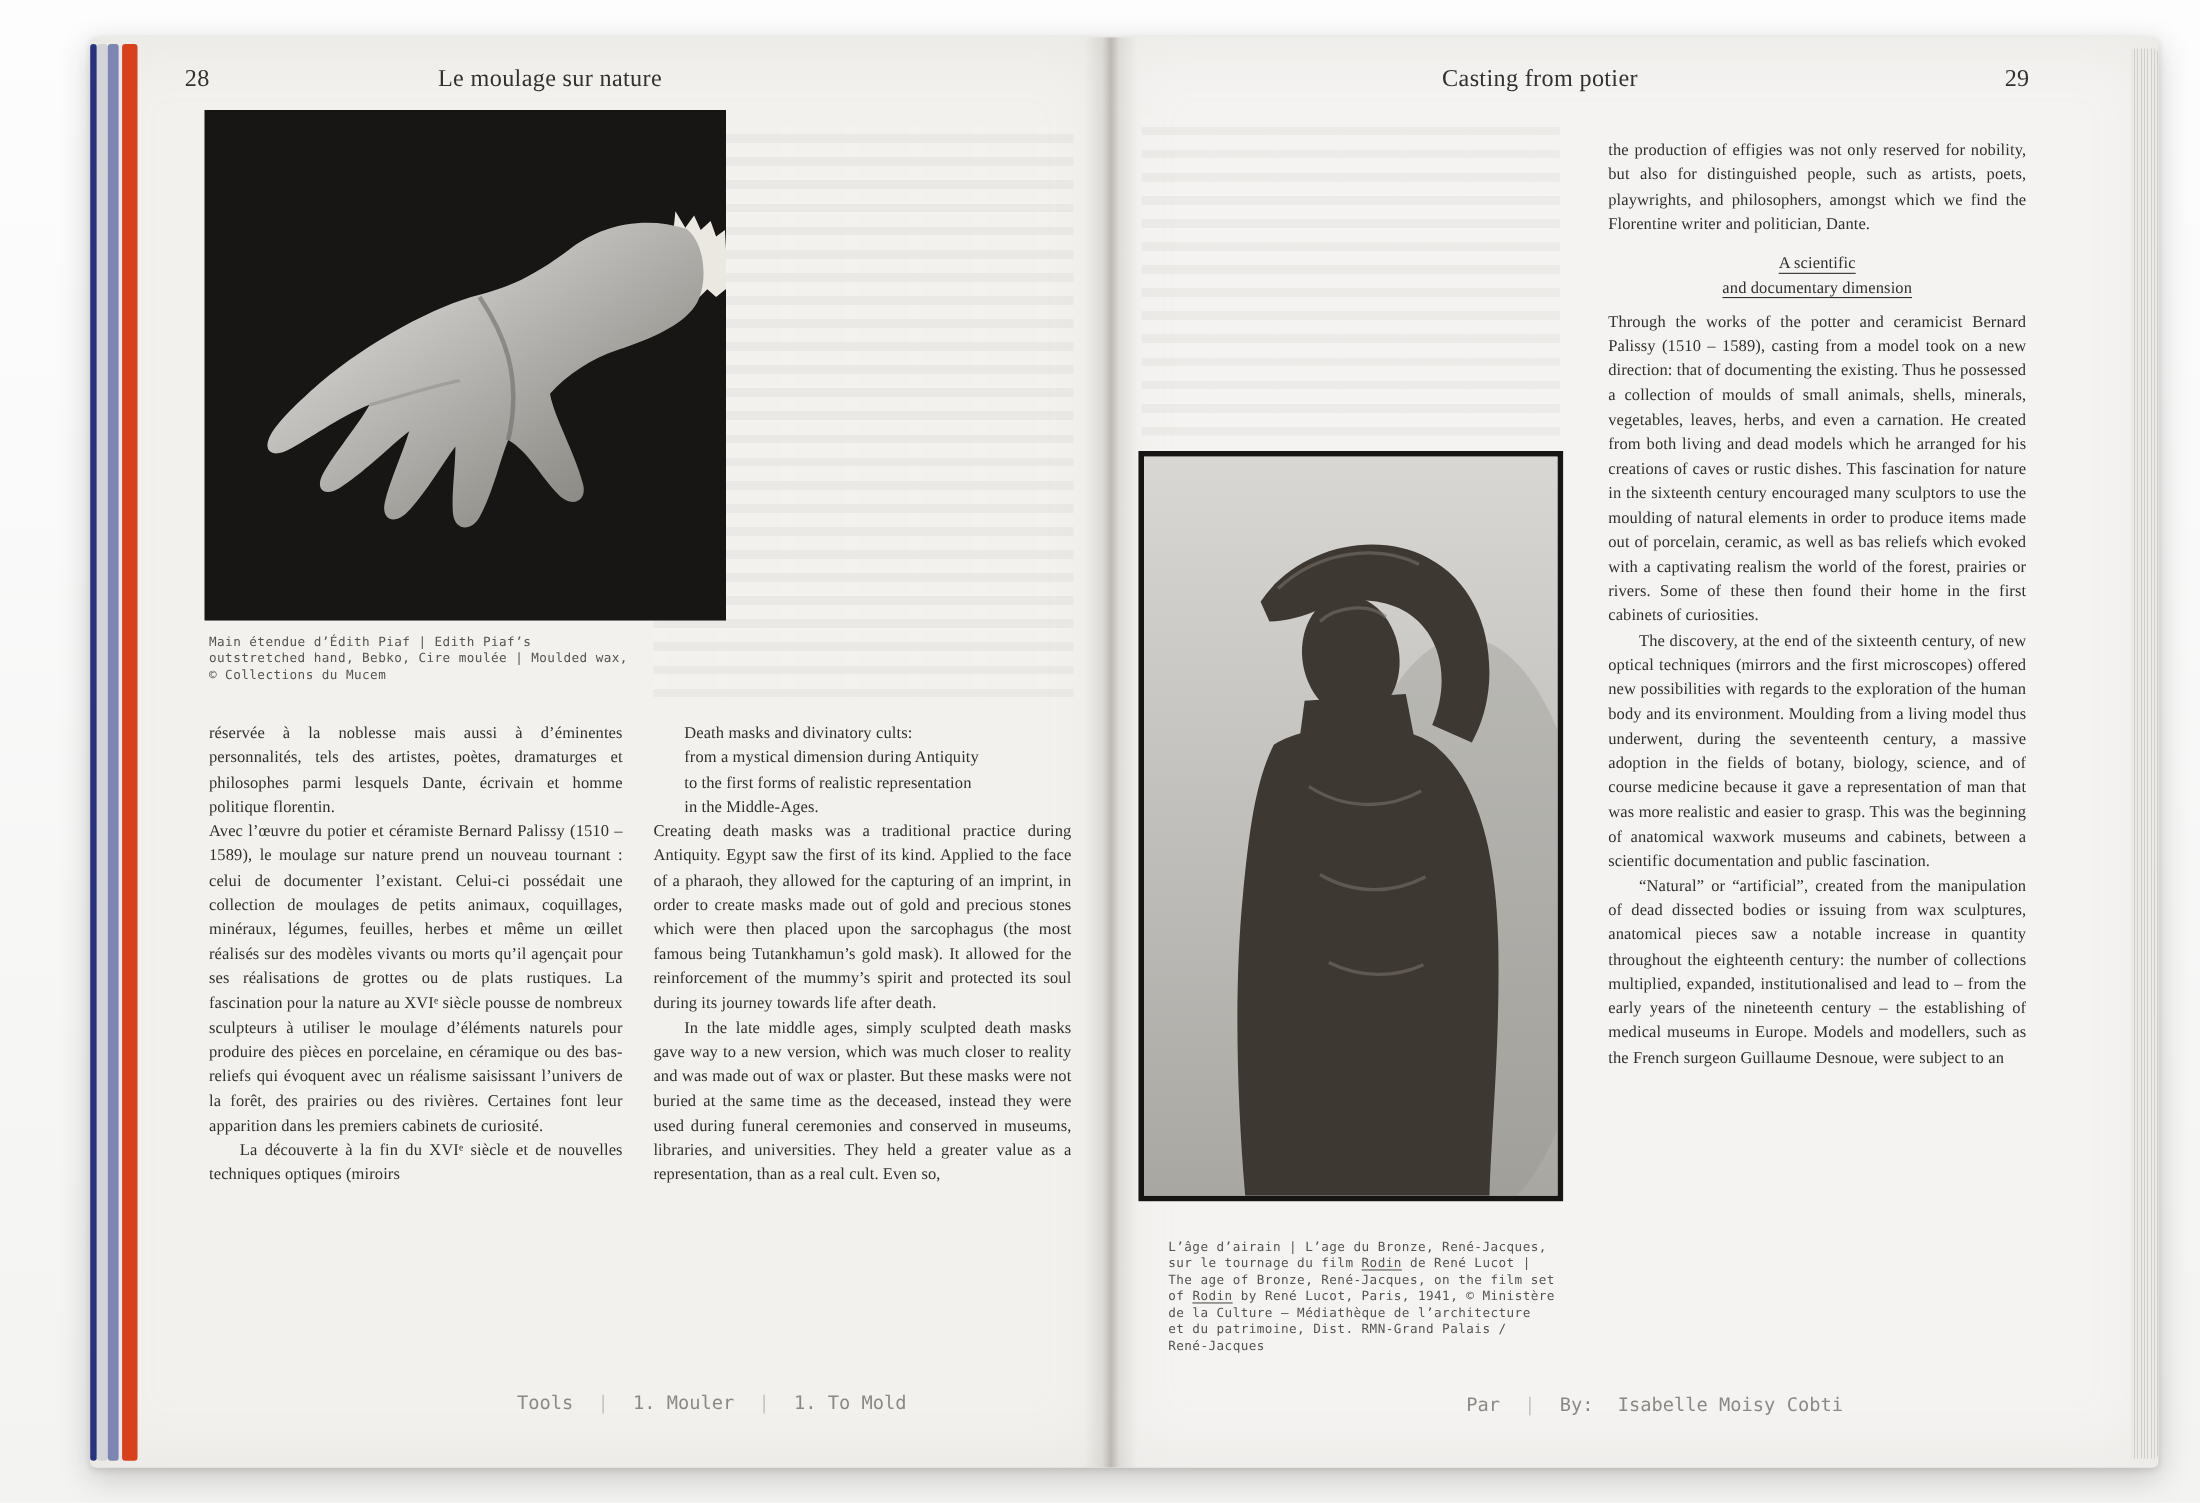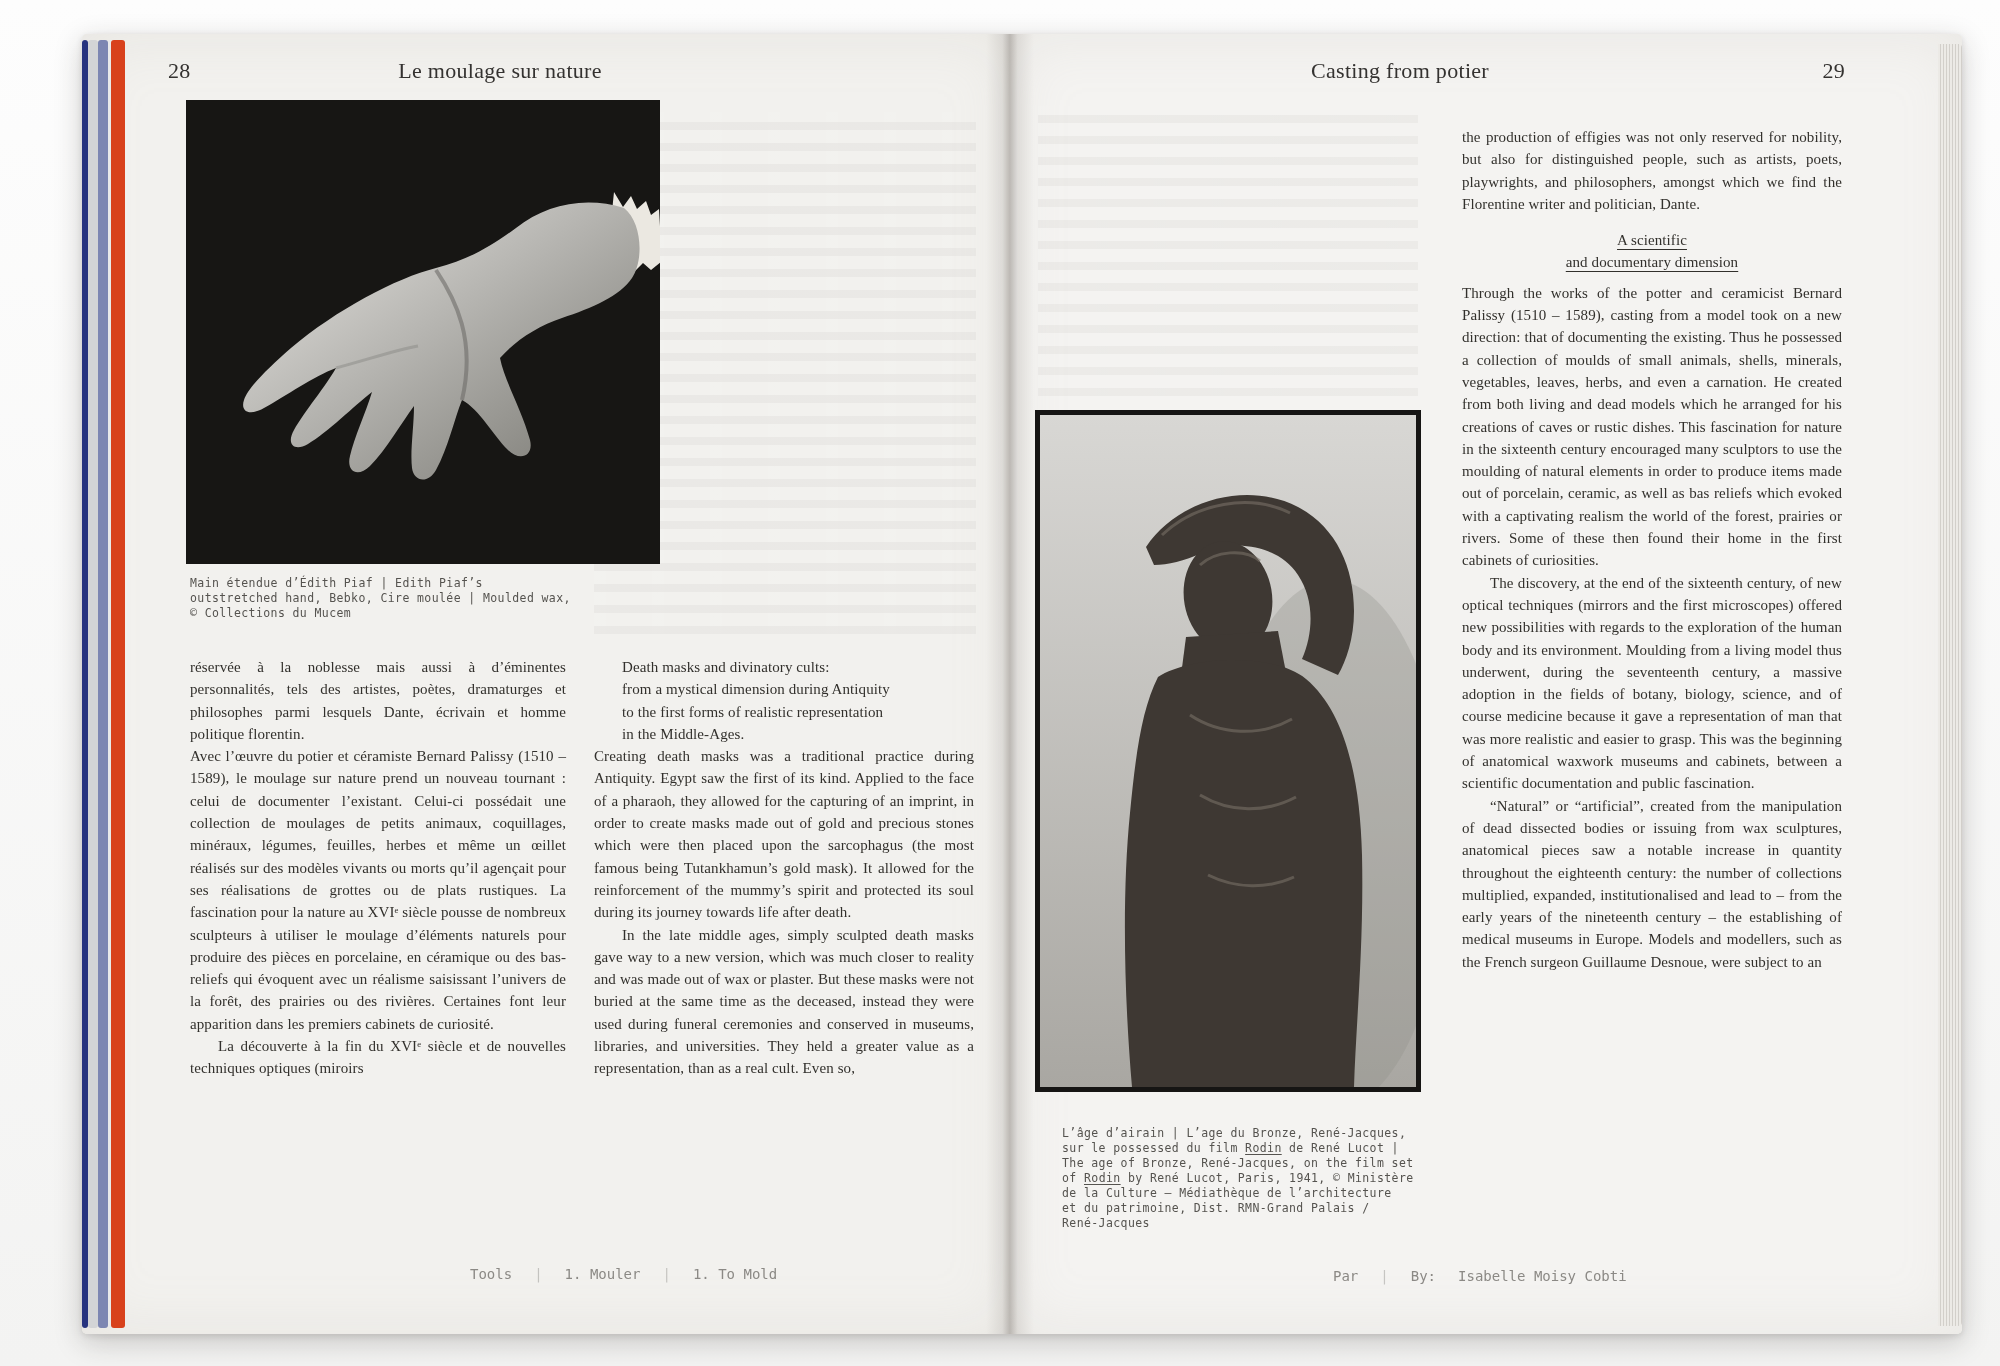--- a/index.html
+++ b/index.html
@@ -35,21 +35,21 @@
   .col{font-size:15px;line-height:22.3px;text-align:justify;letter-spacing:.1px;color:#32302c;}
   .col p{margin:0;}
   .indent{text-indent:28px;}
   .hd-c{text-align:center;margin:9px 0 8px;}
   .hd-c div{text-decoration:underline;text-decoration-thickness:1px;text-underline-offset:4px;}
   .hd-l{text-align:left;margin:0 0 6px;}
   .hd-l span{text-decoration:underline;text-decoration-thickness:1px;text-underline-offset:4px;}
   .stanza{margin-left:28px;text-align:left;}
   
   .mono{font-family:"DejaVu Sans Mono","Liberation Mono",monospace;font-size:11.5px;line-height:15px;letter-spacing:.4px;color:#55534f;}
-  .footer{font-family:"DejaVu Sans Mono","Liberation Mono",monospace;font-size:14px;color:#8b8985;display:flex;gap:22px;align-items:baseline;}
+  .footer{font-family:"DejaVu Sans Mono","Liberation Mono",monospace;font-size:17px;color:#8b8985;display:flex;gap:22px;align-items:baseline;}
   .footer .sep{color:rgba(60,58,55,.25);}
   .u{ text-decoration:underline;text-underline-offset:2px;}
   
   .photo-hand{left:186px;top:100px;width:474px;height:464px;background:#171614;}
   .photo-statue{left:1035px;top:410px;width:386px;height:682px;border:5px solid #161514;box-sizing:border-box;background:#cfcdca;}
   .photo-hand svg,.photo-statue svg{display:block;width:100%;height:100%;}
   
   .ghost{opacity:.5;filter:blur(.7px);
     background-image:
       repeating-linear-gradient(0deg,rgba(110,104,98,.12) 0 8px,transparent 8px 21px),
@@ -168,21 +168,21 @@
       <path d="M160,150 C175,136 205,133 220,146"></path>
       <path d="M150,300 C180,320 220,322 252,304"></path>
       <path d="M160,380 C190,398 226,398 256,382"></path>
       <path d="M168,460 C196,474 228,474 254,462"></path>
     </g>
   </svg>
 </div>
 
 <div class="abs mono" style="left:1062px;top:1126px;width:380px;">
   <div>L’âge d’airain | L’age du Bronze, René-Jacques,</div>
-  <div><span>sur le possessed du film </span><span class="u">Rodin</span><span> de René Lucot |</span></div>
+  <div><span>sur le tournage du film </span><span class="u">Rodin</span><span> de René Lucot |</span></div>
   <div>The age of Bronze, René-Jacques, on the film set</div>
   <div><span>of </span><span class="u">Rodin</span><span> by René Lucot, Paris, 1941, © Ministère</span></div>
   <div>de la Culture – Médiathèque de l’architecture</div>
   <div>et du patrimoine, Dist. RMN-Grand Palais /</div>
   <div>René-Jacques</div>
 </div>
 
 <div class="abs col" style="left:1462px;top:126px;width:380px;">
   <p>the production of effigies was not only reserved for nobility, but also for distinguished people, such as artists, poets, playwrights, and philosophers, amongst which we find the Florentine writer and politician, Dante.</p>
   <div class="hd-c" style="margin-top:14px;">

